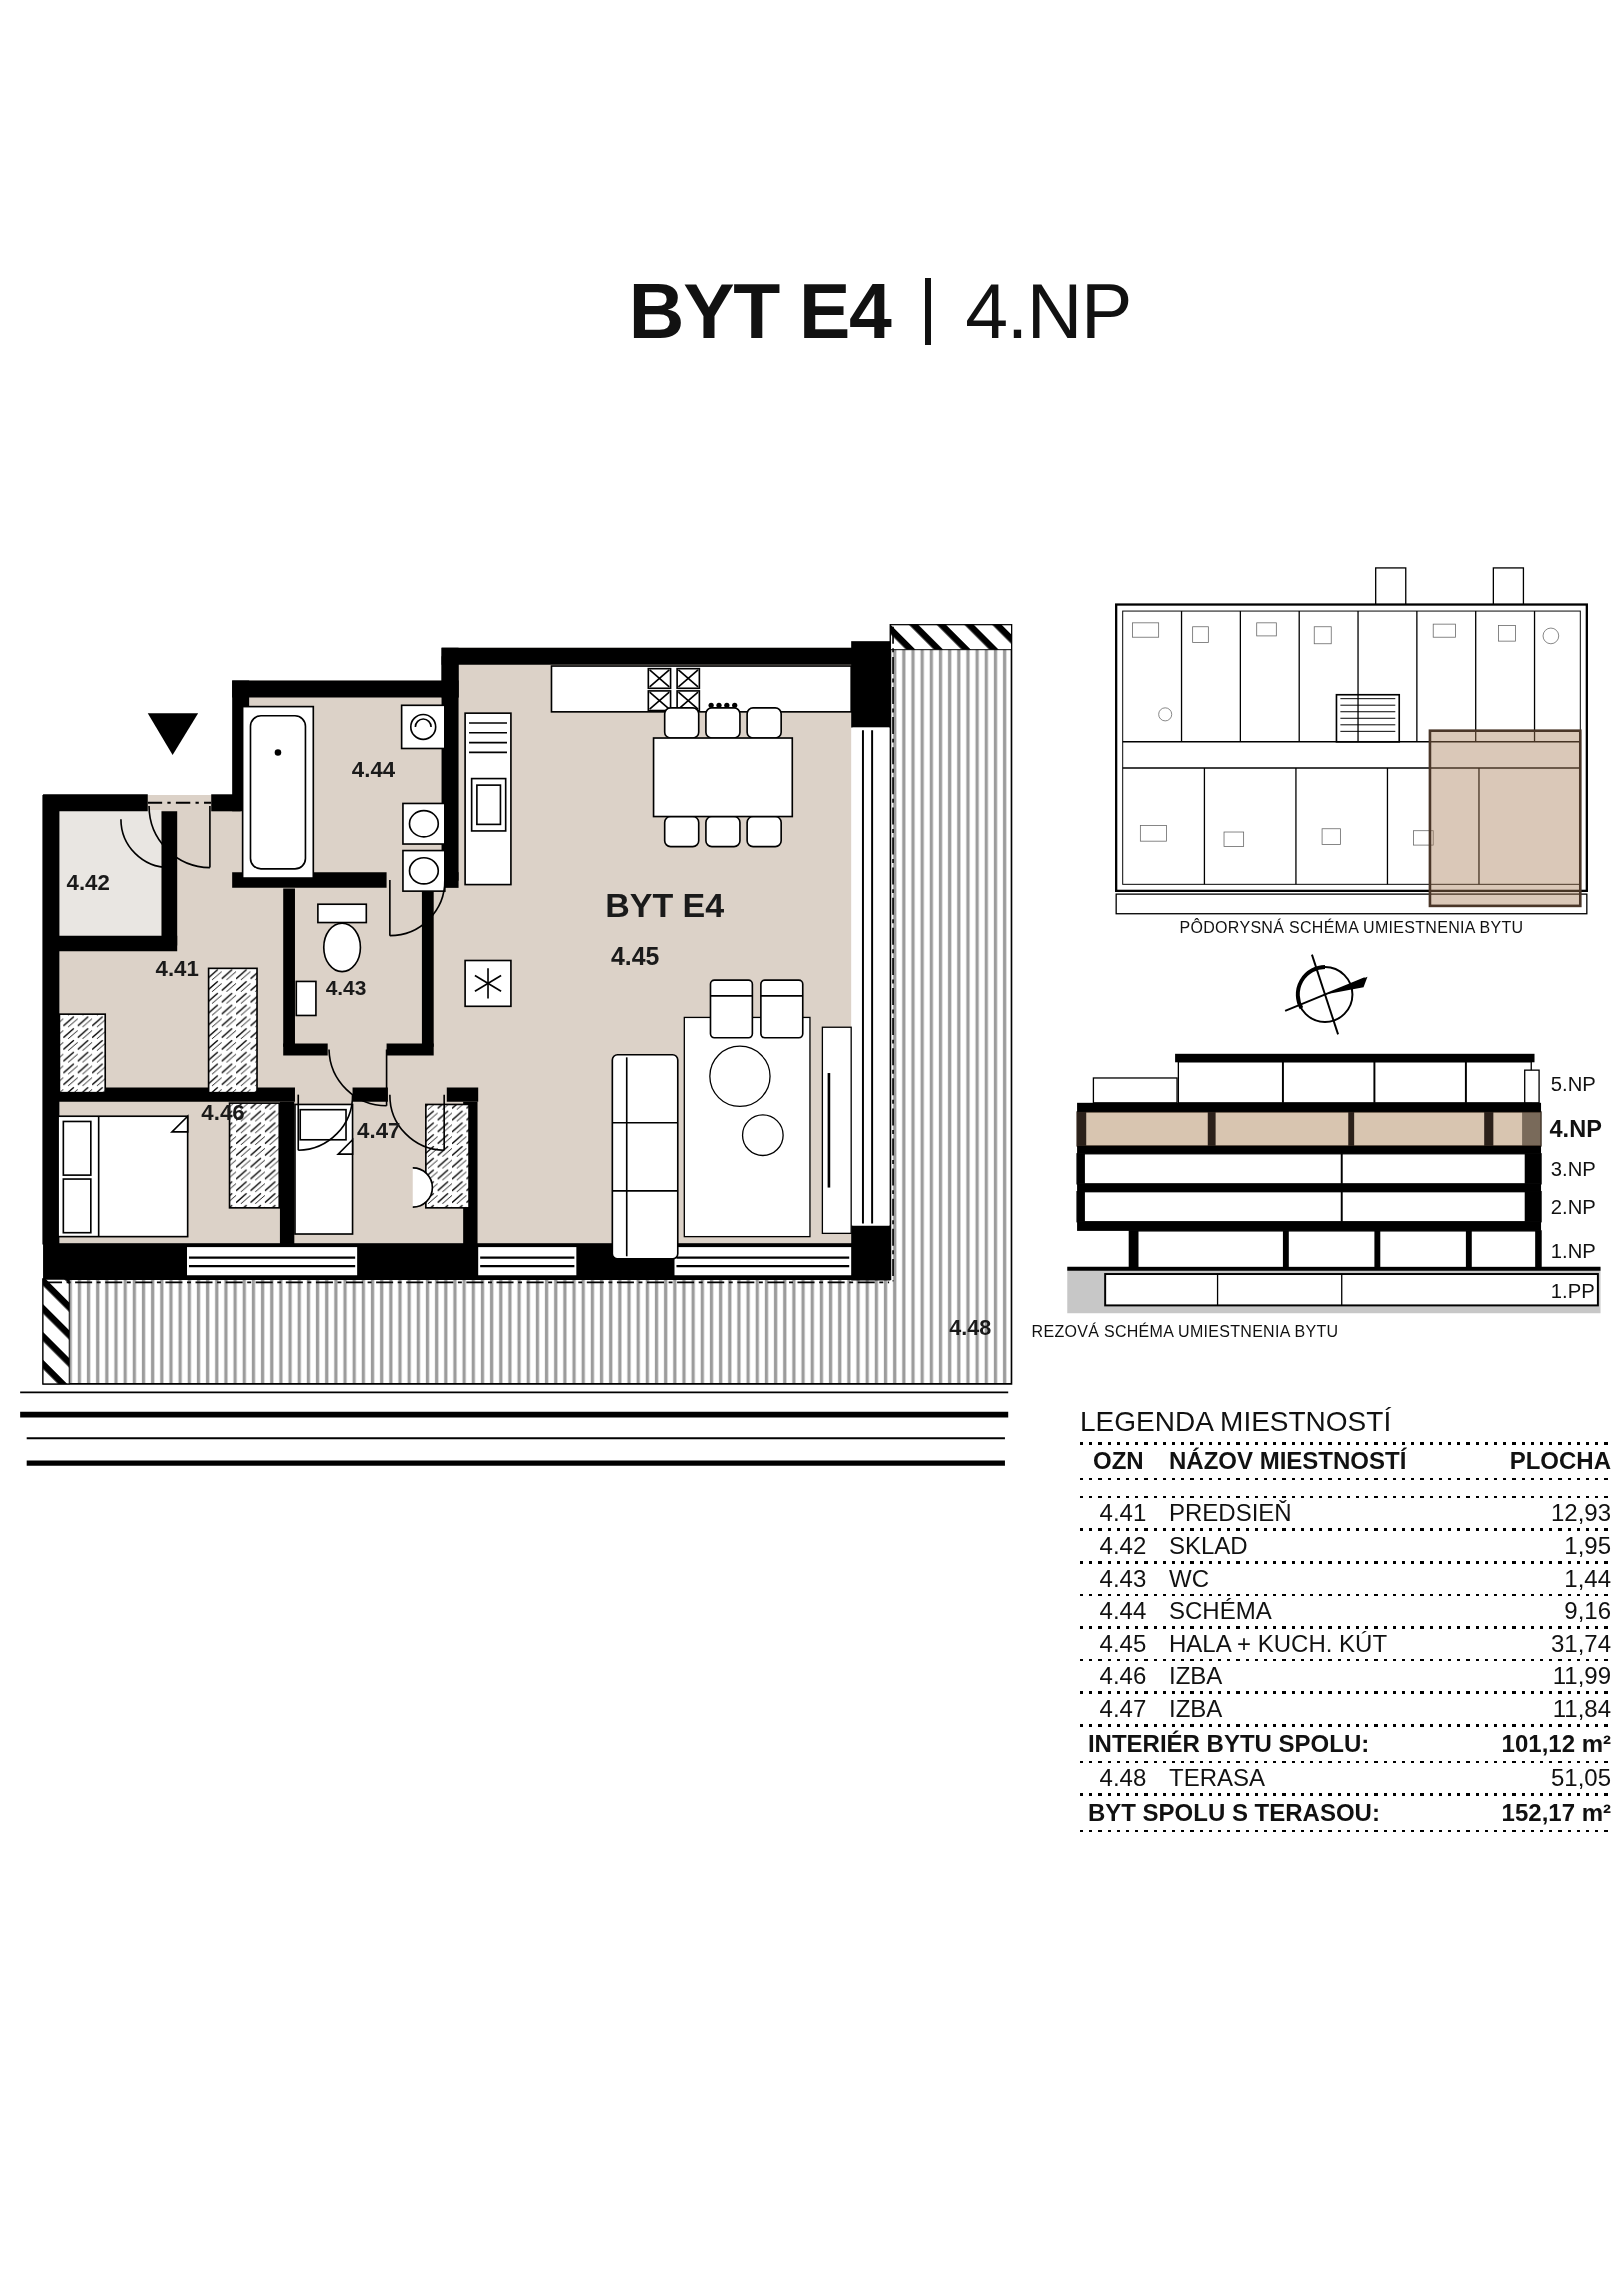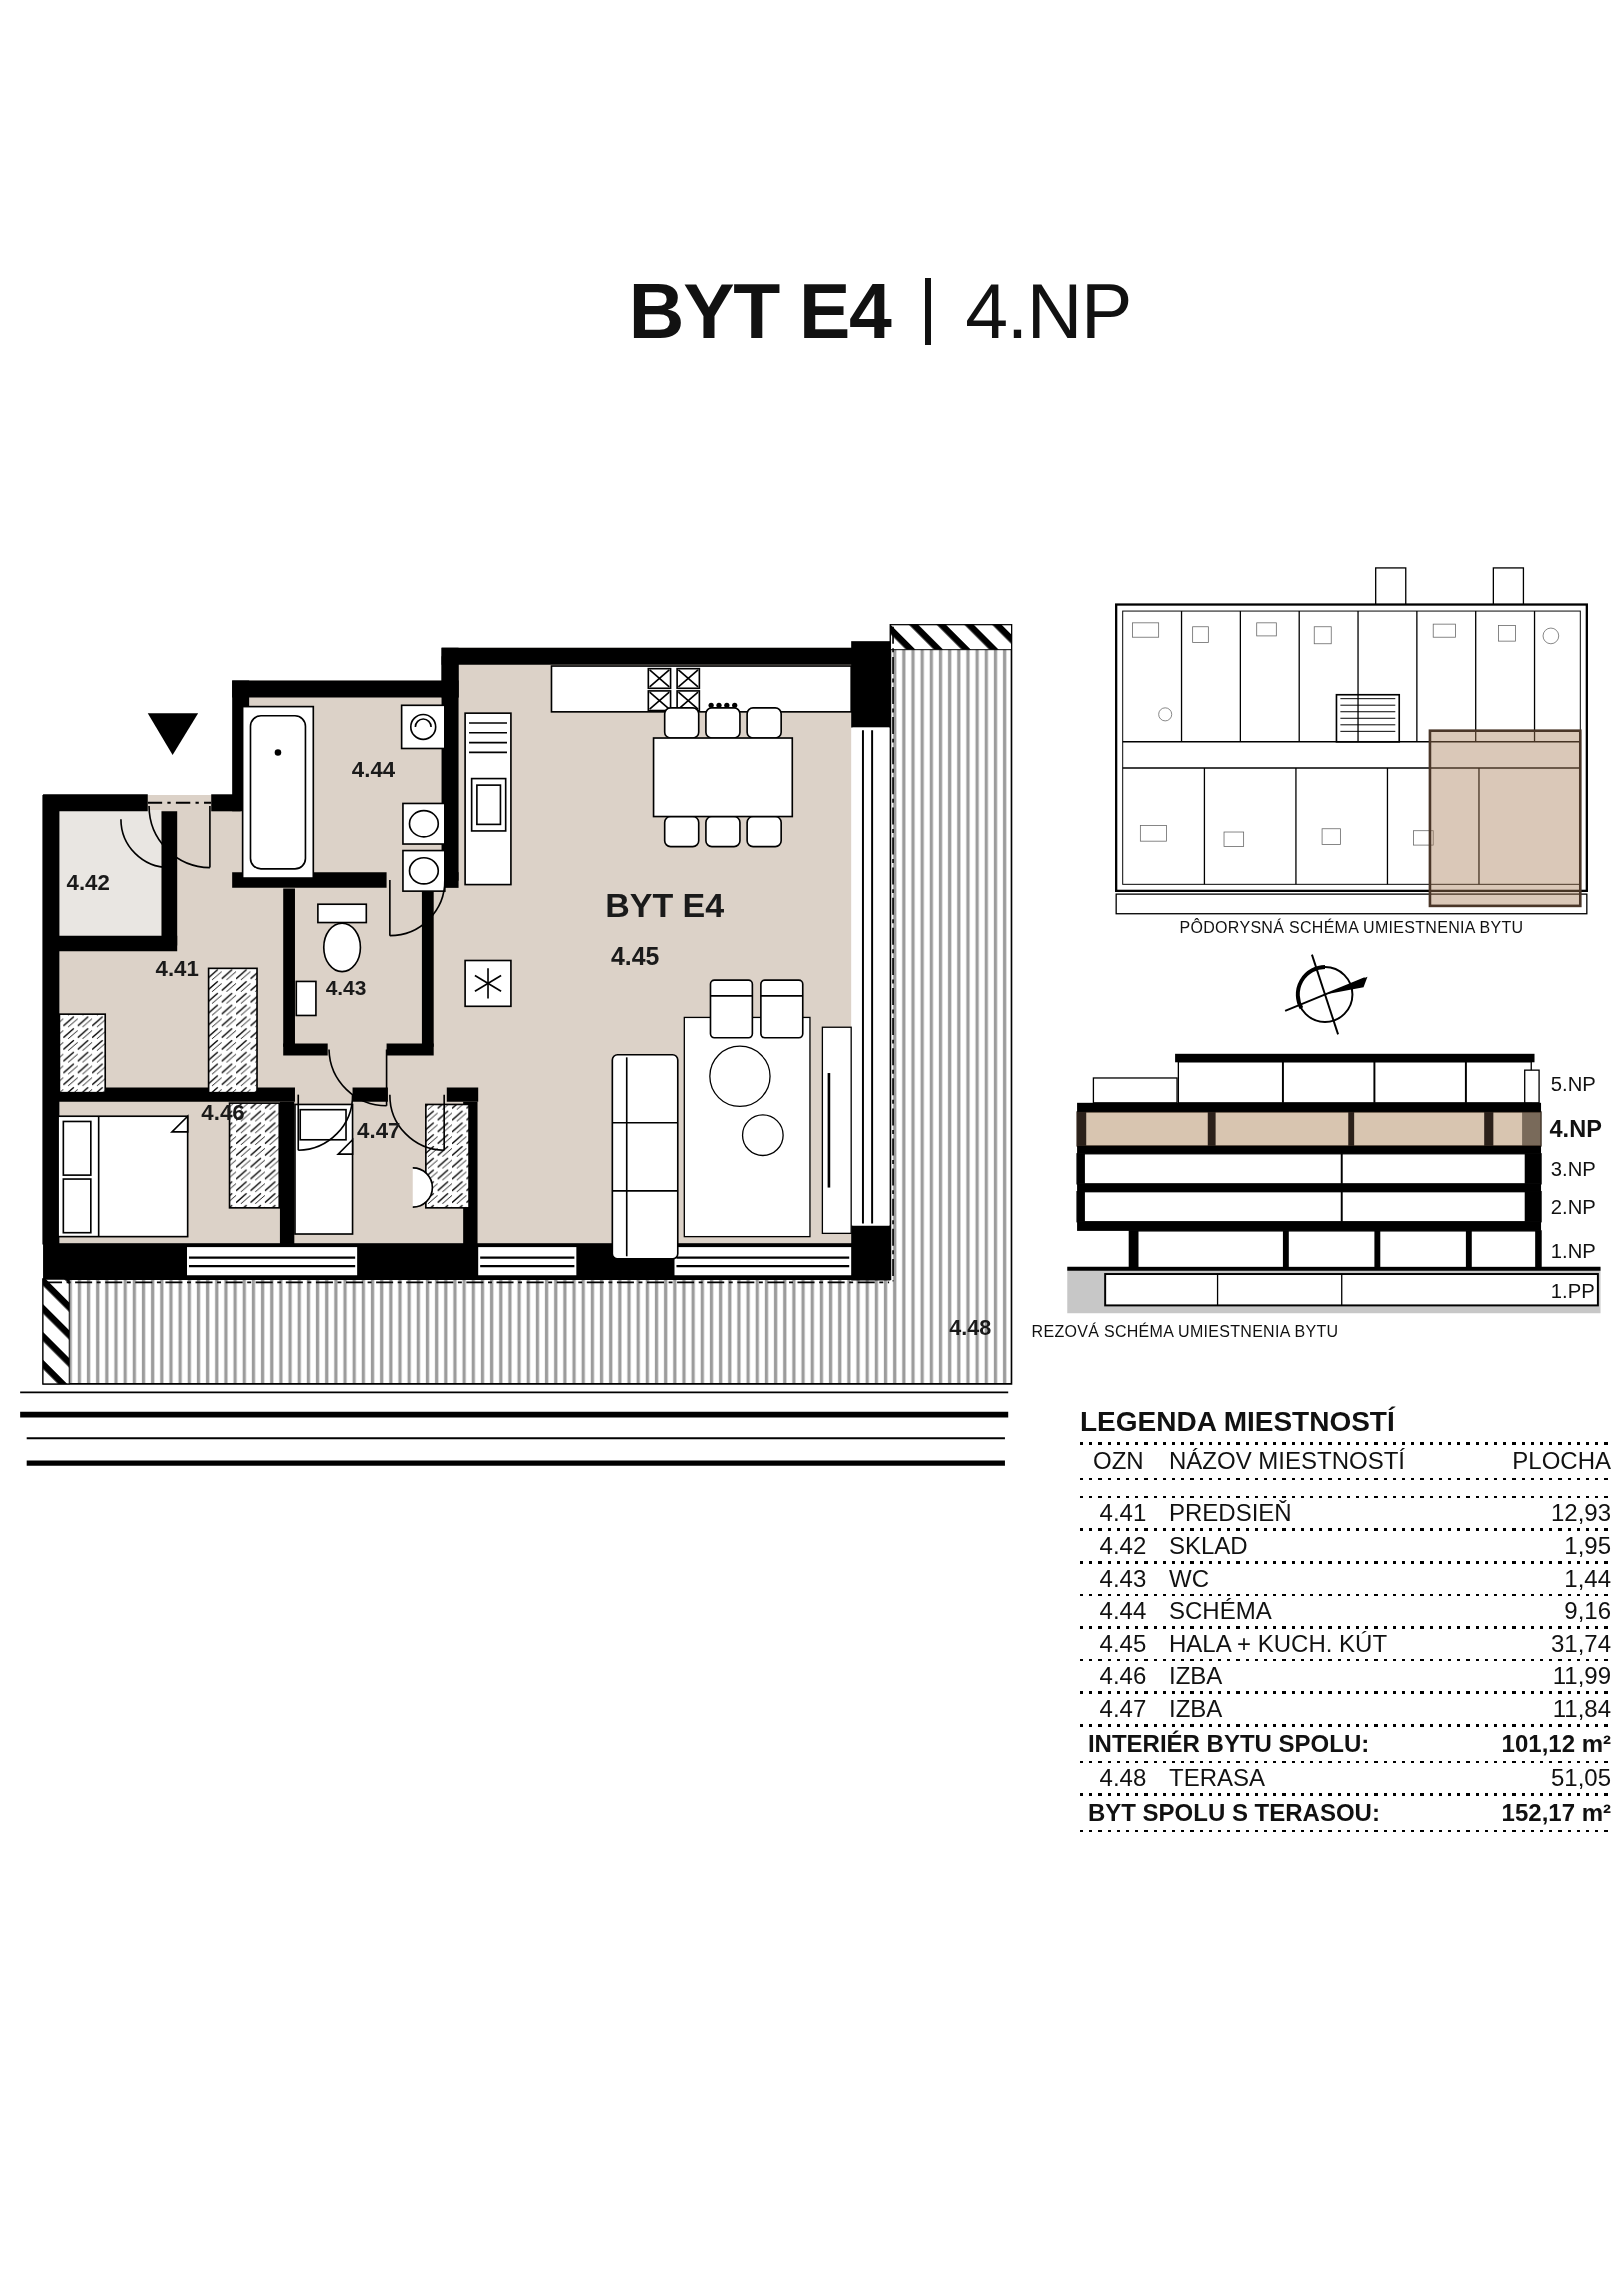--- a/index.html
+++ b/index.html
@@ -21,24 +21,24 @@
   
   .abs{position:absolute;}
 
   .caption{
     font-size:16px;font-weight:400;letter-spacing:0.3px;color:#111;
     text-align:center;white-space:nowrap;
   }
 
   
   .legend{position:absolute;left:1080px;top:1404px;width:531px;}
-  .lg-title{font-size:28px;font-weight:700;height:38px;line-height:35px;}
+  .lg-title{font-size:28px;font-weight:400;height:38px;line-height:35px;}
   .dotrule{height:2.6px;background-image:repeating-linear-gradient(to right,#000 0 3.3px,transparent 3.3px 9.2px);}
   .lg-row{display:flex;align-items:center;height:30px;font-size:24px;}
-  .lg-row.header{font-weight:400;height:33px;justify-content:flex-end;}
+  .lg-row.header{font-weight:700;height:33px;justify-content:flex-end;}
   .lg-row.total{font-weight:700;height:34px;}
   .lg-spacer{height:15.7px;}
   .c-ozn{width:73px;padding-left:13px;box-sizing:border-box;flex:none;}
   .c-ozn.ind{padding-left:19.6px;}
   .c-name{flex:1;margin-left:16px;}
   .c-val{flex:none;text-align:right;}
   .total-label{flex:1;padding-left:7.9px;}
 </style>
 </head>
 <body>

